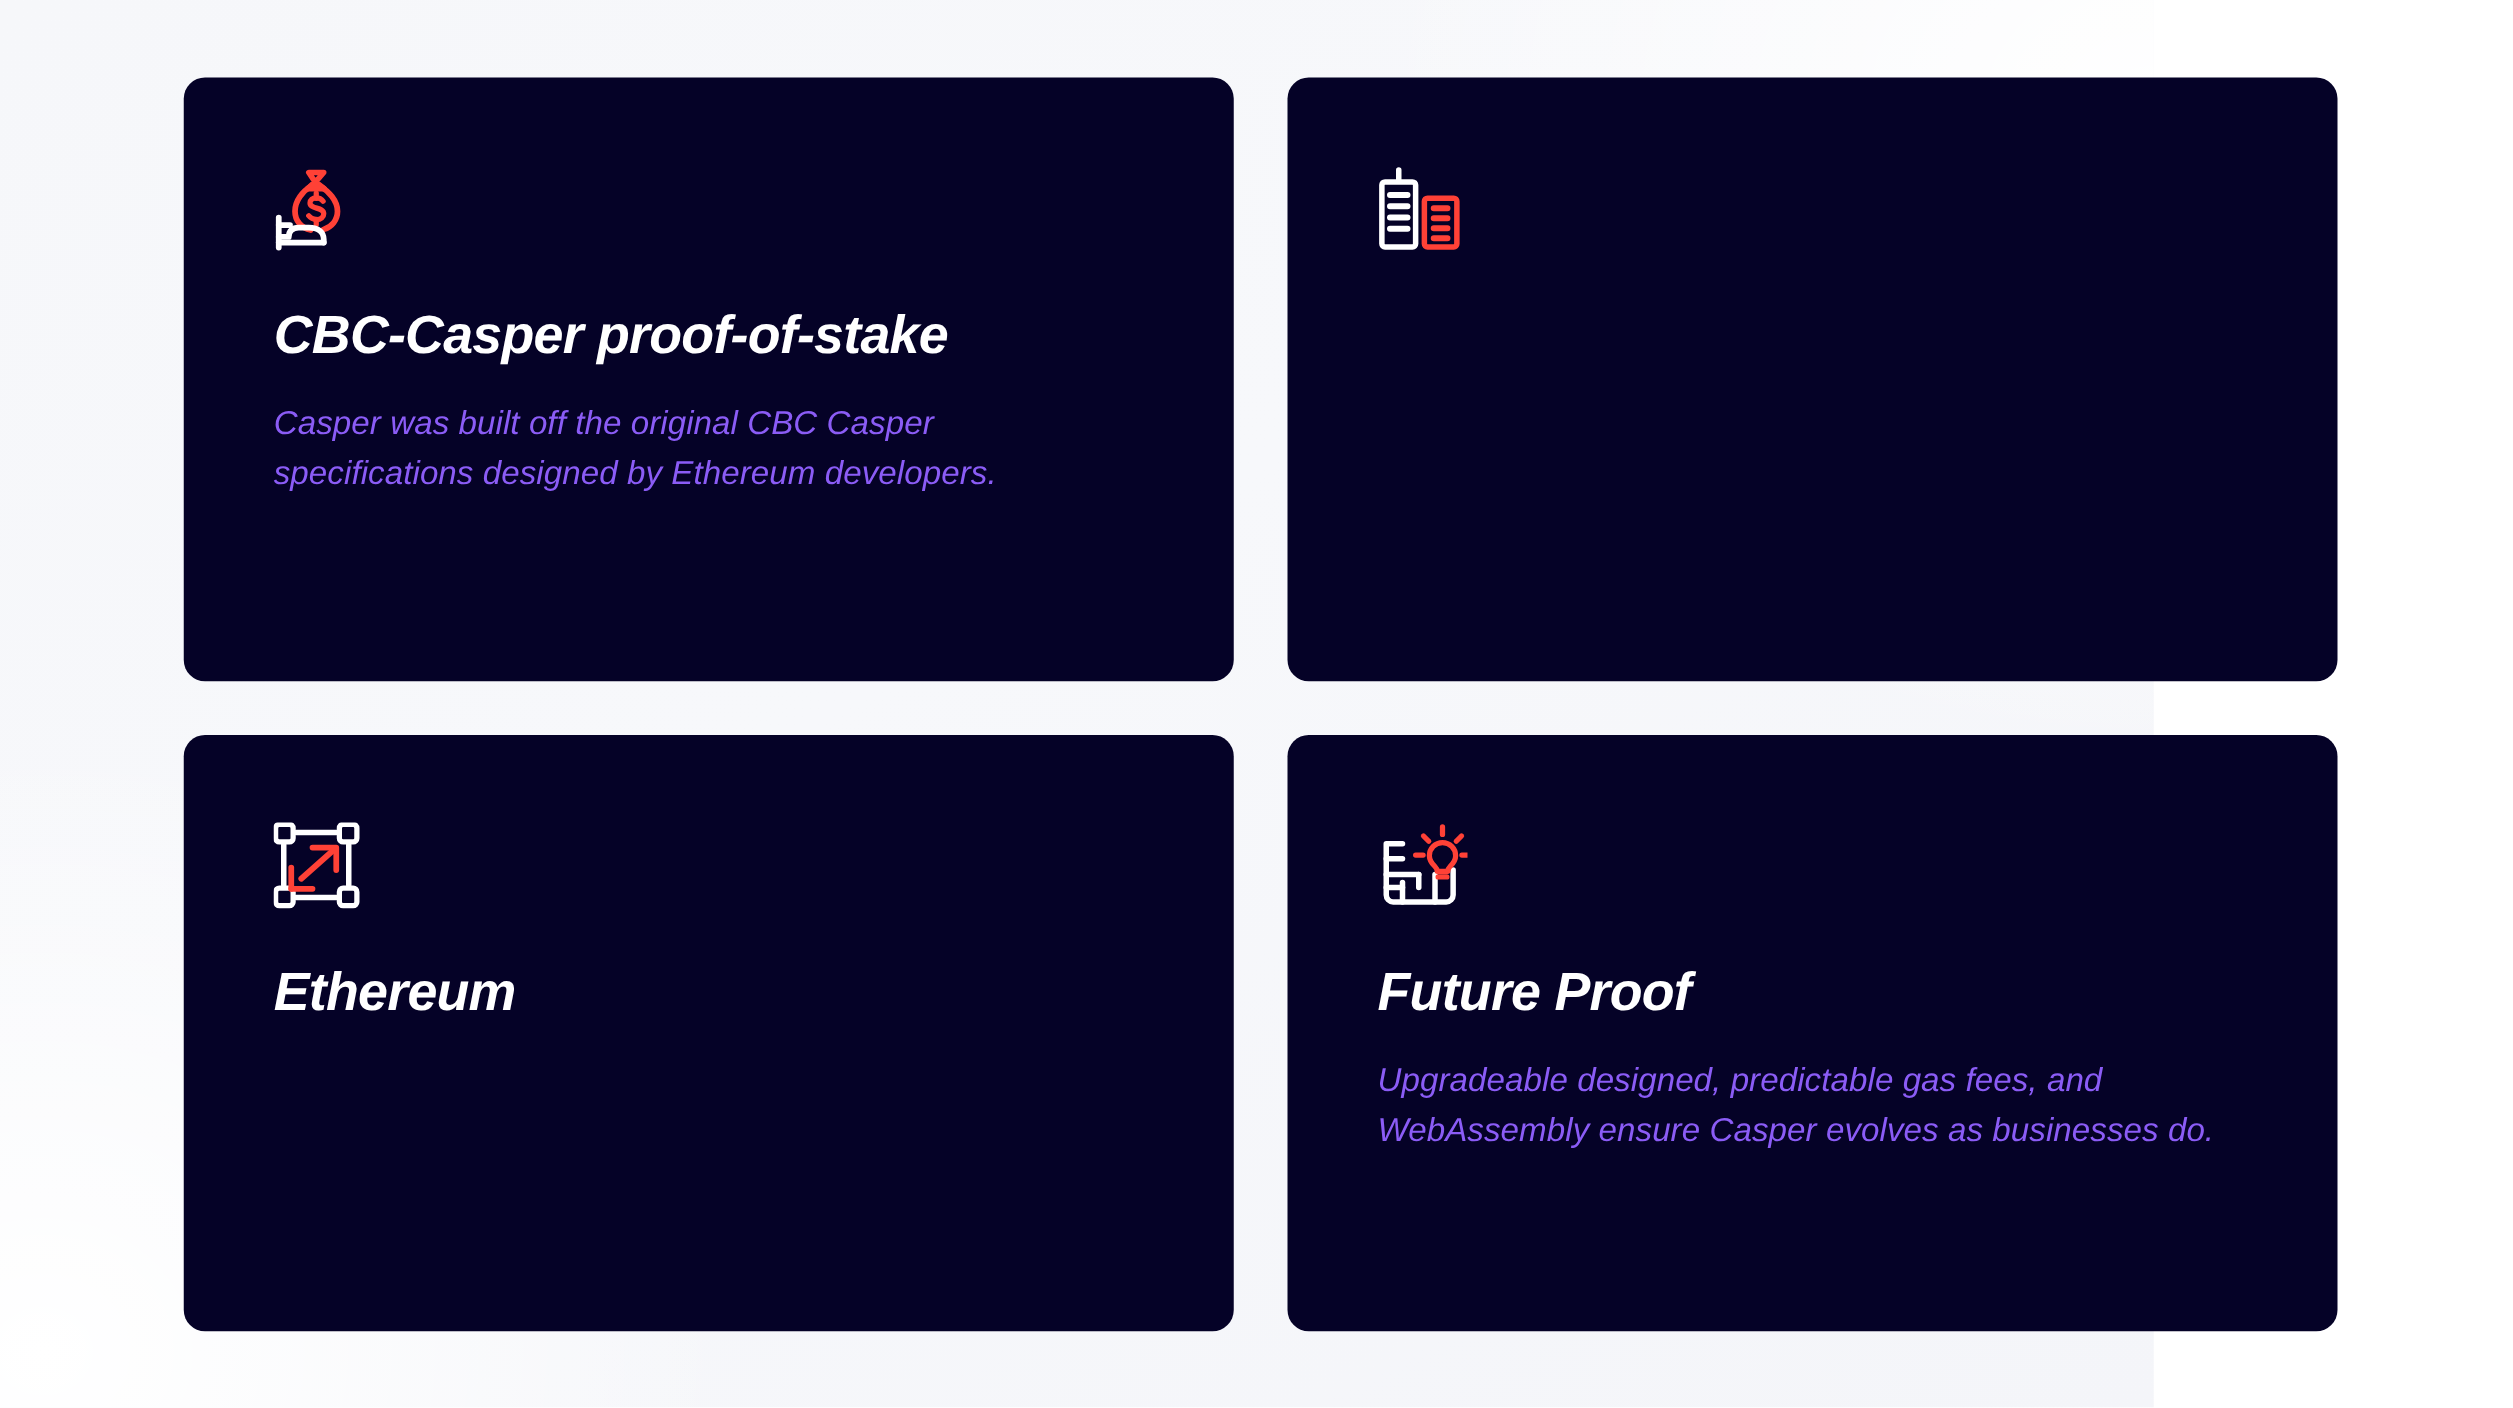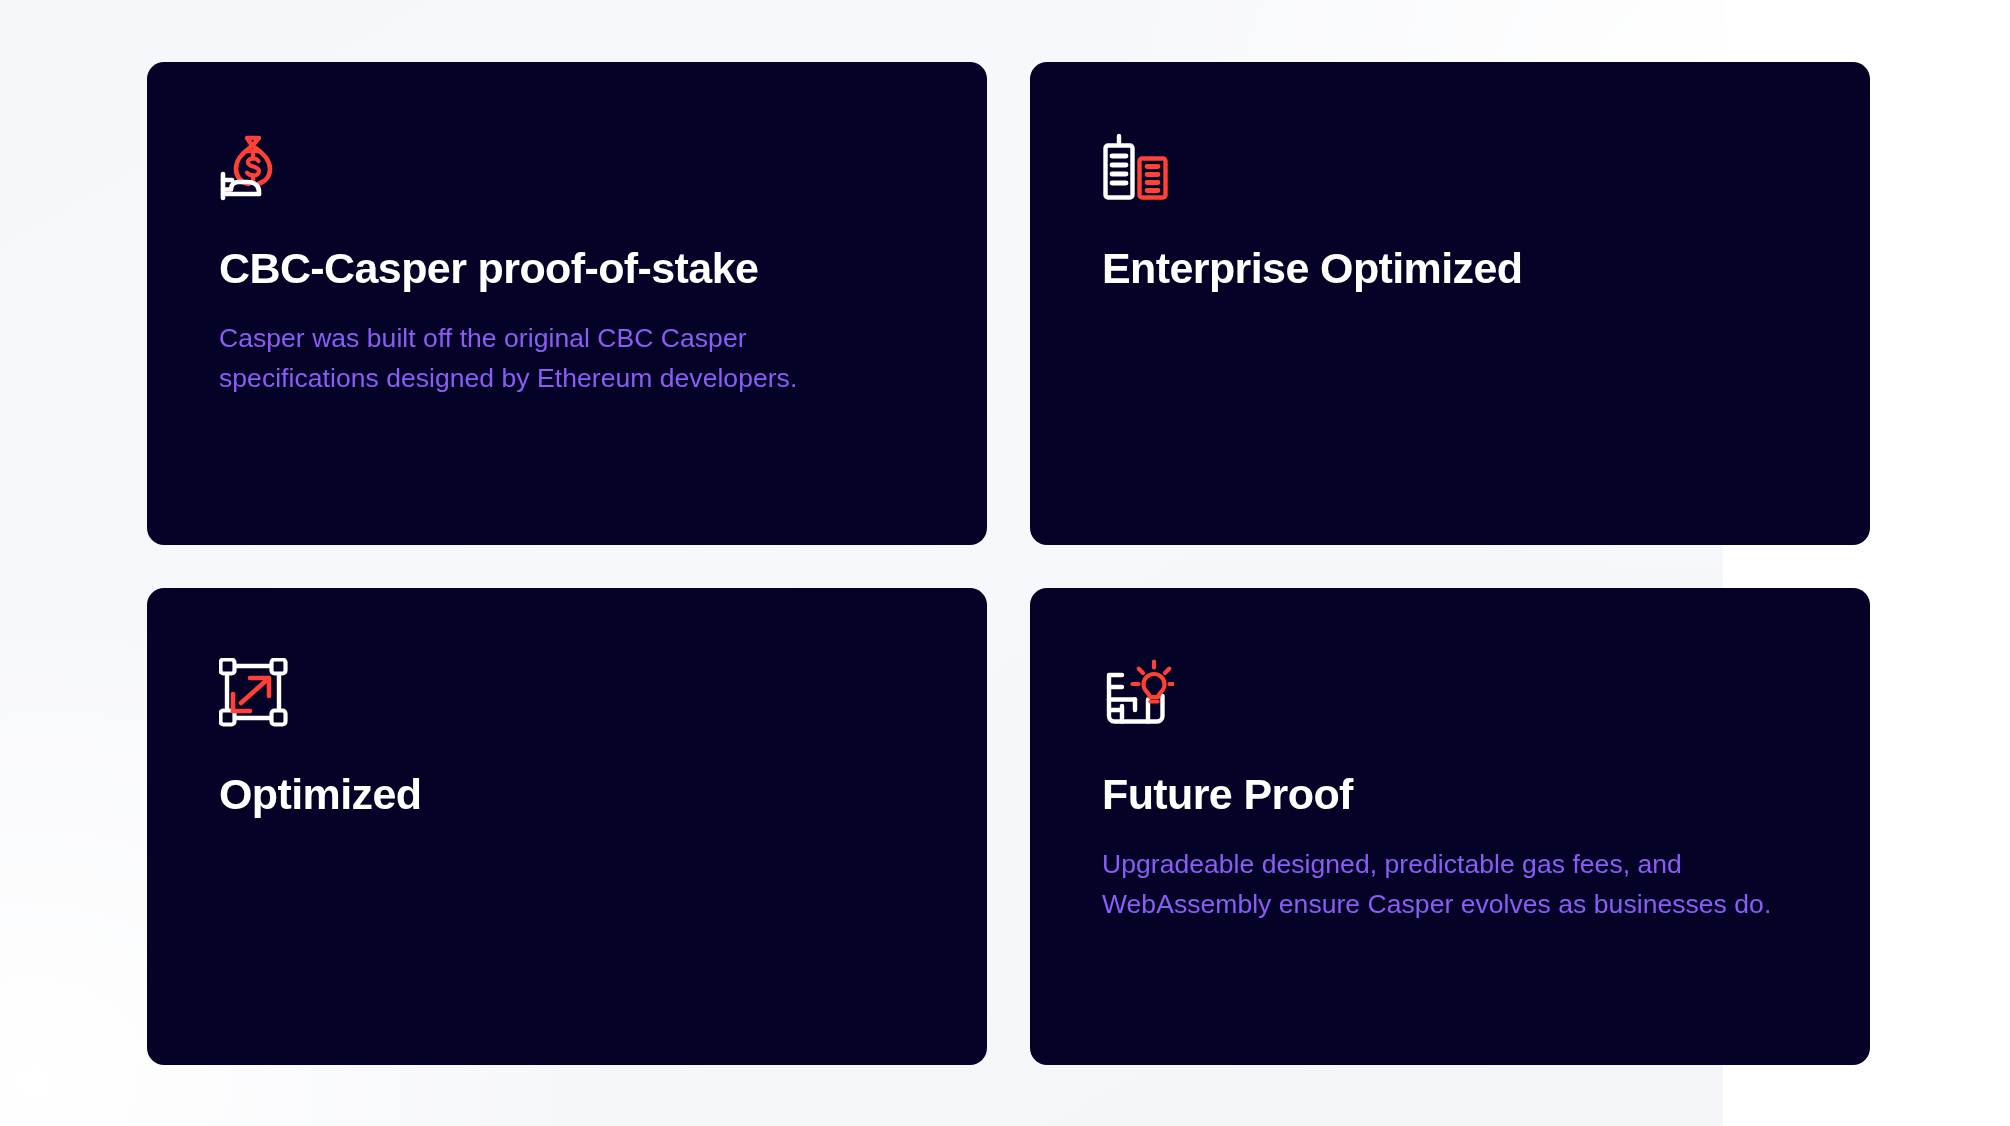--- a/index.html
+++ b/index.html
@@ -17,20 +17,21 @@
 
   #page {
     position: relative;
     width: 1723px;
     height: 1126px;
     background:
       radial-gradient(ellipse 900px 800px at 2% 96%, #ffffff 0%, rgba(255,255,255,0) 62%),
       radial-gradient(ellipse 1100px 900px at 100% 8%, #ffffff 0%, rgba(255,255,255,0) 58%),
       linear-gradient(150deg, #f6f7fa 0%, #f7f8fb 45%, #f4f5f9 100%);
     box-sizing: border-box;
+    font-style: italic;
   }
 
   .grid {
     position: absolute;
     left: 147px;
     top: 62px;
     width: 1723px;
     height: 1003px;
     display: grid;
     grid-template-columns: 840px 840px;
@@ -112,21 +113,20 @@
 
           <path d="M17 4 L17 13" stroke="#FFFFFF" stroke-width="4.4" stroke-linecap="round"></path>
 
           <rect x="3.5" y="13.5" width="27" height="52" rx="2.5" stroke="#FFFFFF" stroke-width="4.4" fill="none"></rect>
           <path d="M10 24 L24 24 M10 33 L24 33 M10 42 L24 42 M10 51 L24 51" stroke="#FFFFFF" stroke-width="4.8" stroke-linecap="round"></path>
 
           <rect x="37.5" y="26.5" width="26" height="39" rx="2.5" stroke="#FF4136" stroke-width="4.4" fill="none"></rect>
           <path d="M45 34.5 L56 34.5 M45 42.5 L56 42.5 M45 50.5 L56 50.5 M45 58.5 L56 58.5" stroke="#FF4136" stroke-width="4.8" stroke-linecap="round"></path>
         </svg>
       </span>
-      <h2 class="card-title">Enterprise Optimized</h2>
     </div>
 
     <div class="card">
       <span class="card-icon">
         <svg width="72" height="72" viewBox="0 0 72 72" fill="none">
 
           <path d="M18 8 L50 8" stroke="#FFFFFF" stroke-width="4.4" stroke-linecap="round"></path>
           <path d="M18 60 L50 60" stroke="#FFFFFF" stroke-width="4.4" stroke-linecap="round"></path>
           <path d="M8 18 L8 50" stroke="#FFFFFF" stroke-width="4.4" stroke-linecap="round"></path>
           <path d="M60 18 L60 50" stroke="#FFFFFF" stroke-width="4.4" stroke-linecap="round"></path>
@@ -135,21 +135,21 @@
           <rect x="52.5" y="1.5" width="14" height="14" rx="3" stroke="#FFFFFF" stroke-width="4.2" fill="#050227"></rect>
           <rect x="1.5" y="52.5" width="14" height="14" rx="3" stroke="#FFFFFF" stroke-width="4.2" fill="#050227"></rect>
           <rect x="52.5" y="52.5" width="14" height="14" rx="3" stroke="#FFFFFF" stroke-width="4.2" fill="#050227"></rect>
 
           <path d="M14 53 L14 36" stroke="#FF4136" stroke-width="4.6" stroke-linecap="round"></path>
           <path d="M14 53 L31 53" stroke="#FF4136" stroke-width="4.6" stroke-linecap="round"></path>
           <path d="M22 45 L49 21" stroke="#FF4136" stroke-width="4.6" stroke-linecap="round"></path>
           <path d="M31 20 L50 20 L50 38" stroke="#FF4136" stroke-width="4.6" stroke-linecap="round" stroke-linejoin="round" fill="none"></path>
         </svg>
       </span>
-      <h2 class="card-title">Optimized</h2>
+      <h2 class="card-title">Ethereum</h2>
     </div>
 
     <div class="card">
       <span class="card-icon">
         <svg width="72" height="72" viewBox="0 0 72 72" fill="none">
 
           <path d="M20 17 L7 17 L7 58 C7 61 9.5 63.5 12.5 63.5 L55 63.5
                    C58 63.5 60.5 61 60.5 58 L60.5 38" stroke="#FFFFFF" stroke-width="4.4" stroke-linecap="round" stroke-linejoin="round" fill="none"></path>
 
           <path d="M7 29 L20 29" stroke="#FFFFFF" stroke-width="4.4" stroke-linecap="round"></path>

